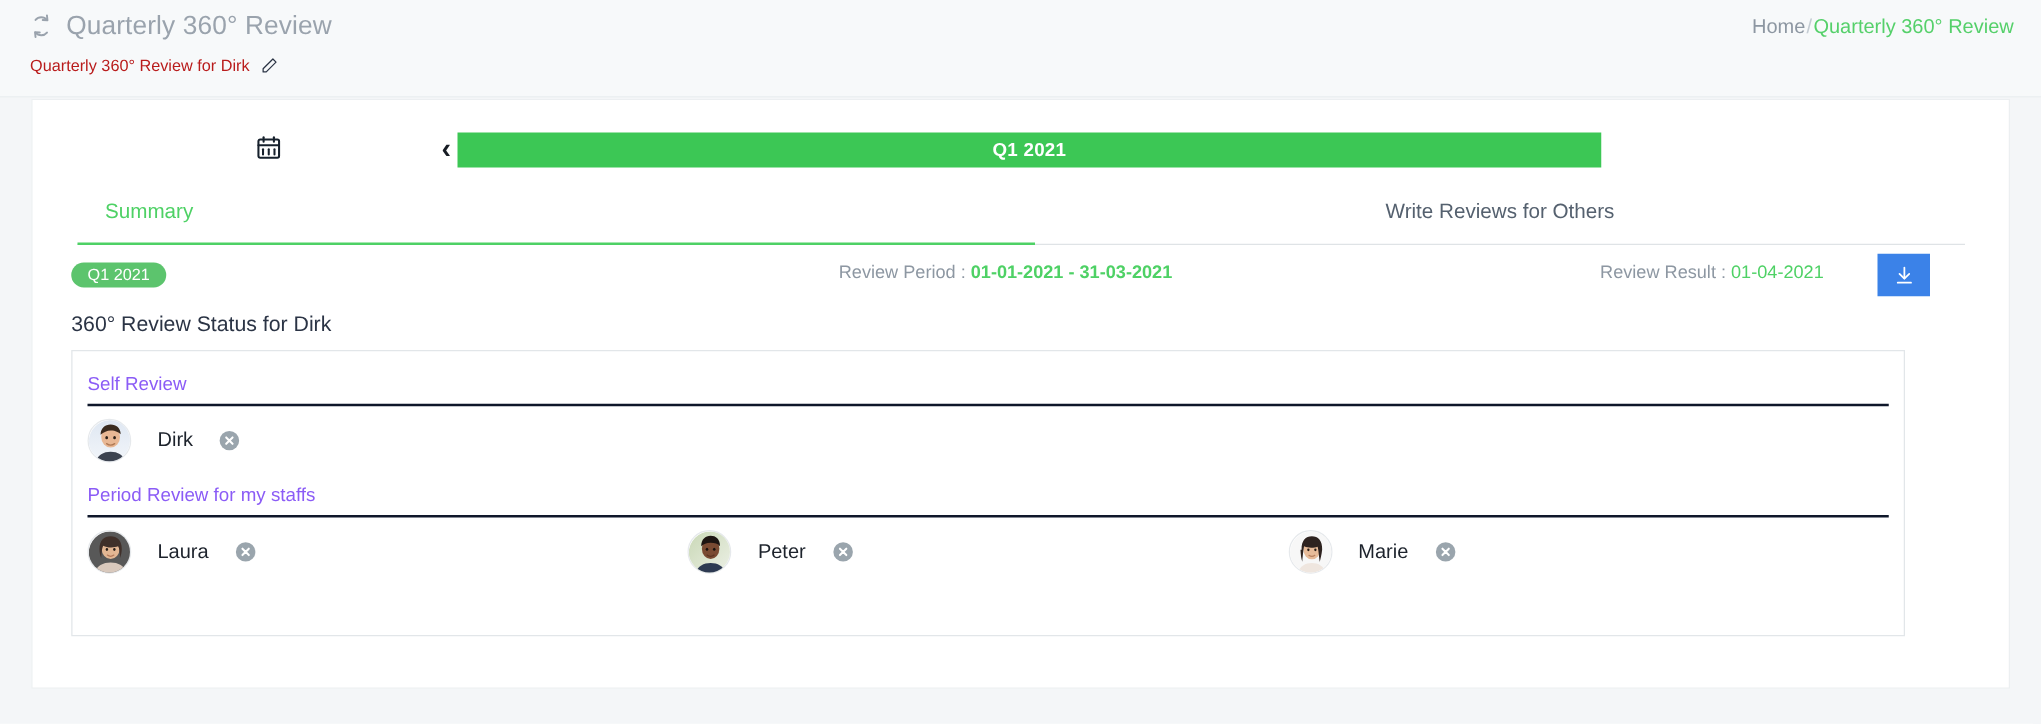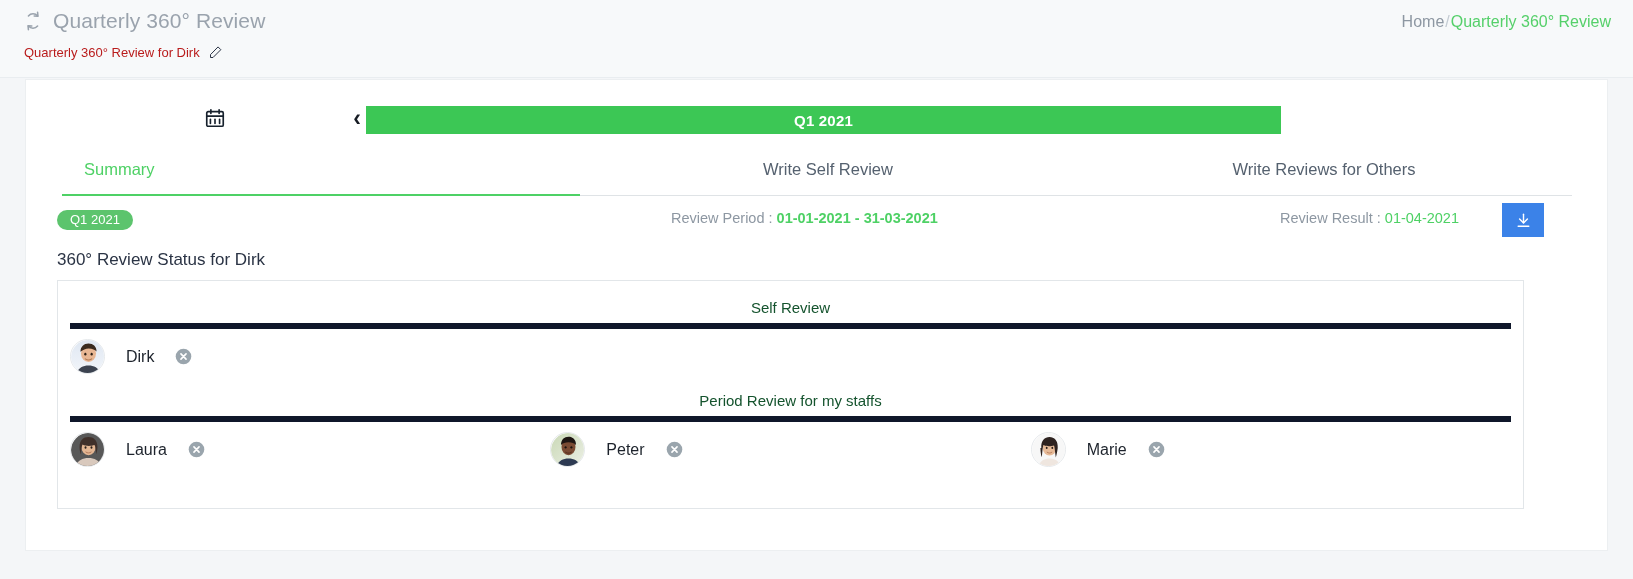--- a/index.html
+++ b/index.html
@@ -217,26 +217,25 @@
   .status-box {
     position: absolute;
     left: 31px;
     top: 200px;
     width: 1467px;
     height: 229px;
     border: 1px solid #e2e6e9;
   }
   .section-label {
     font-size: 15px;
-    color: #14532d;
+    color: #8b5cf6;
     padding: 18px 0 7px 12px;
-    border-bottom: 6px solid #0f172a;
+    border-bottom: 2px solid #0f172a;
     margin: 0 12px 0 12px;
     padding-left: 0;
-    text-align: center;
   }
   .section-label.second { padding-top: 18px; }
 
   .people-row {
     display: flex;
     padding: 10px 12px 0 12px;
   }
   .person {
     display: flex;
     align-items: center;
@@ -313,21 +312,20 @@
       </svg>
     </span>
     <div class="quarter-prev">
       <span>‹</span>
     </div>
     <div class="quarter-bar">Q1 2021</div>
   </div>
 
   <div class="tabs">
     <div class="tab active tab-summary">Summary</div>
-    <div class="tab">Write Self Review</div>
     <div class="tab">Write Reviews for Others</div>
   </div>
 
   <div class="meta-row">
     <span class="quarter-pill">Q1 2021</span>
 
     <span class="review-period">
       <span>Review Period : </span><span class="val">01-01-2021 - 31-03-2021</span>
     </span>
 

